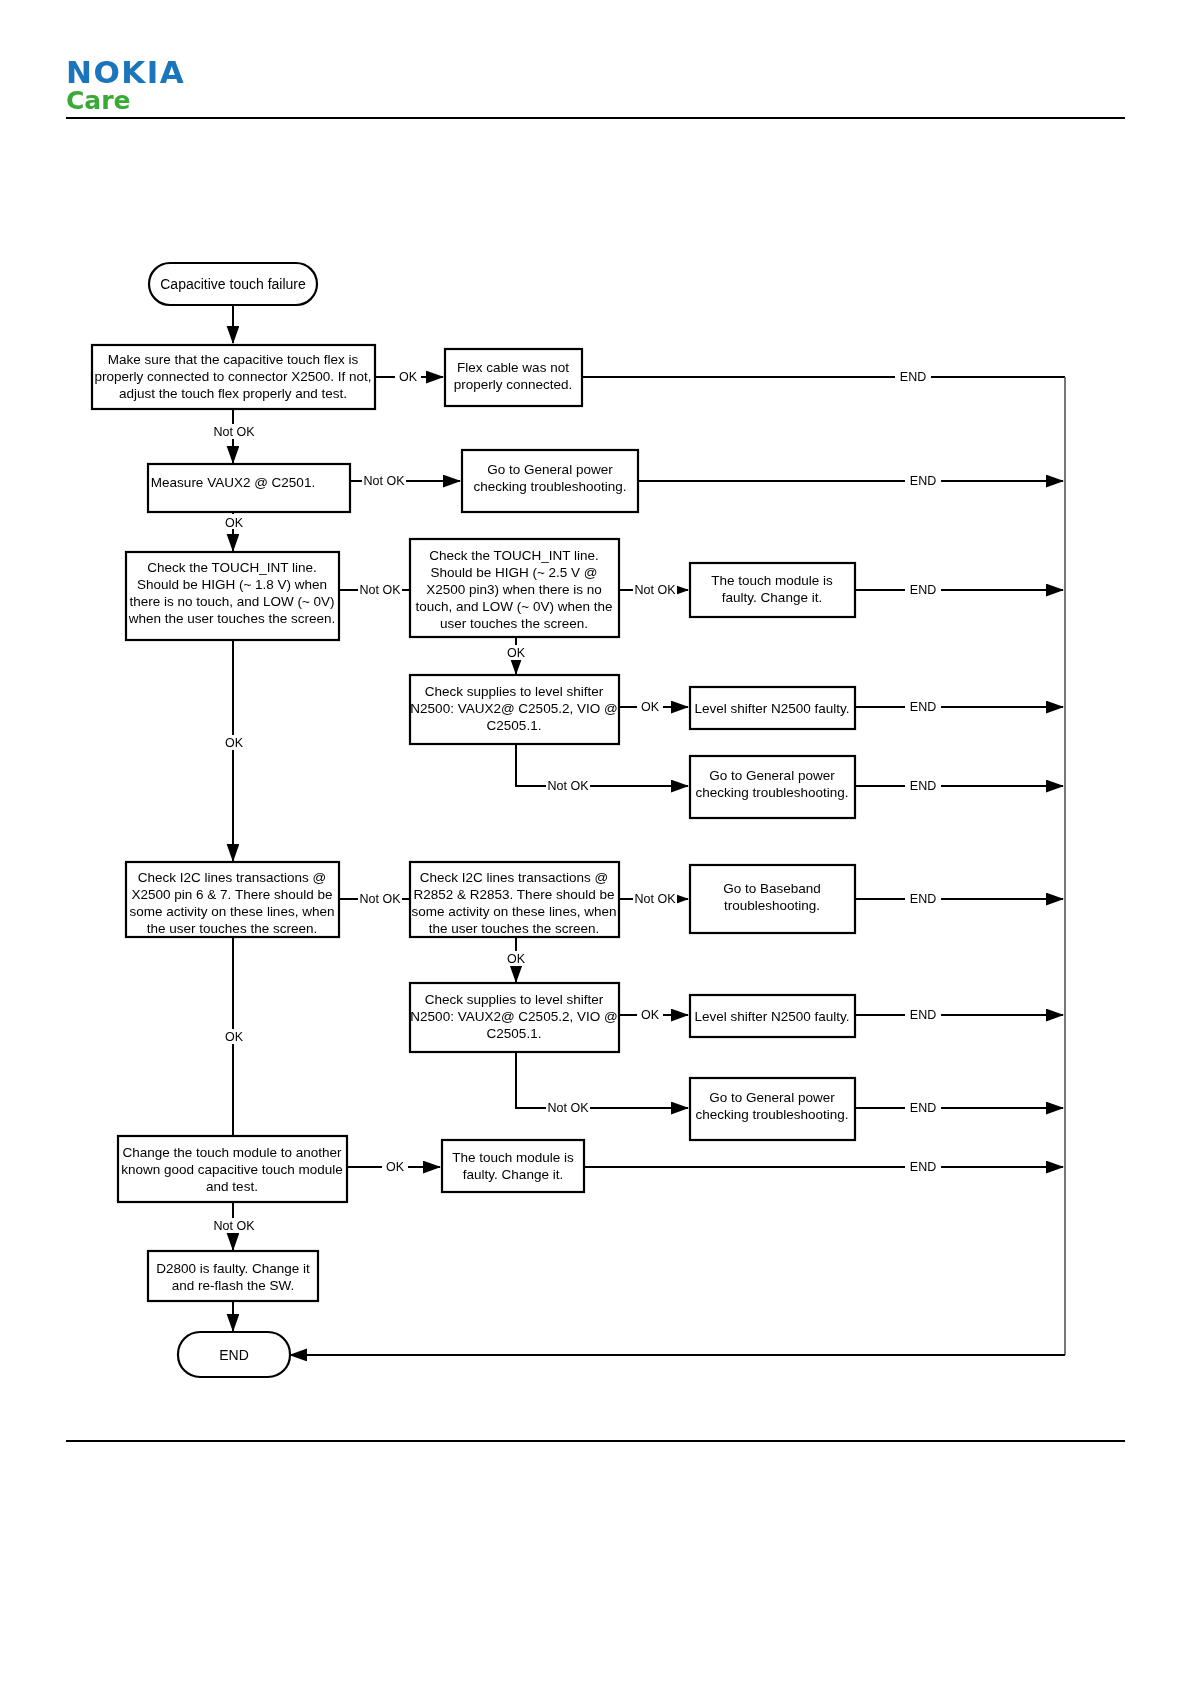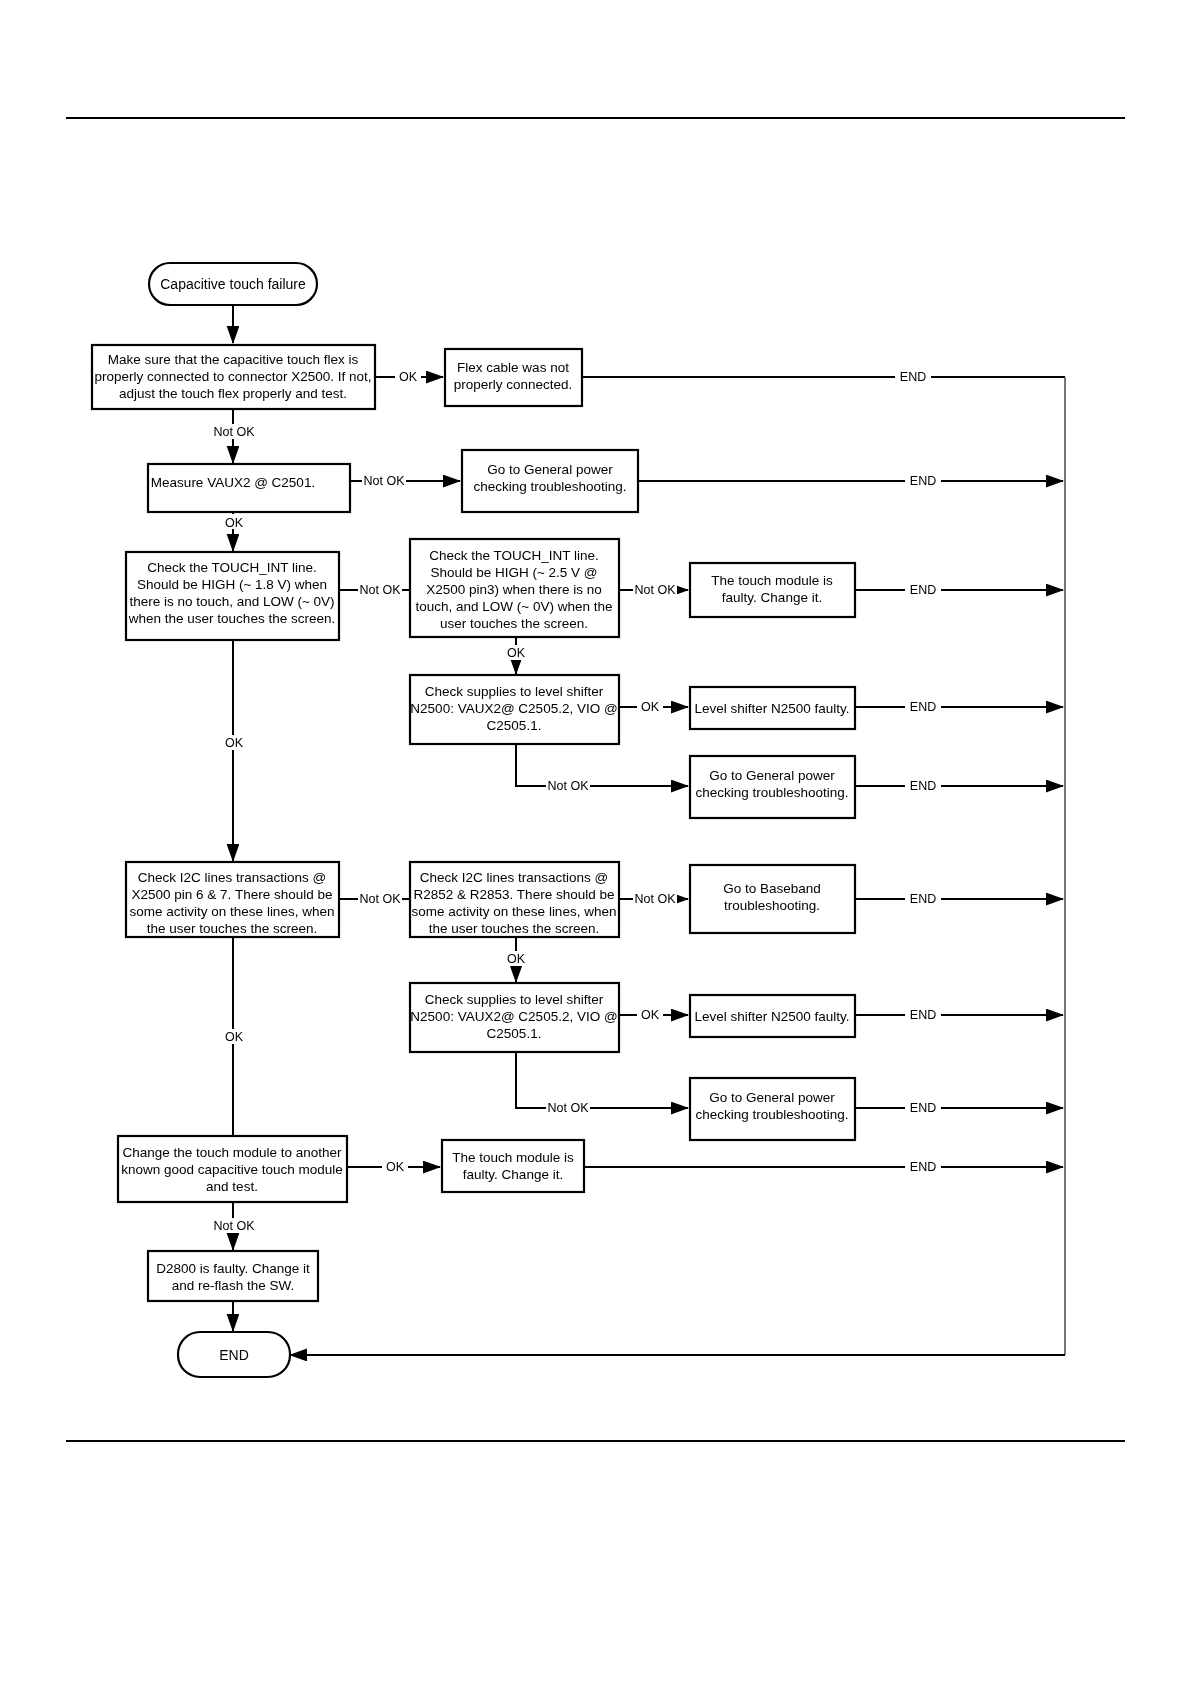--- a/index.html
+++ b/index.html
@@ -110,20 +110,24 @@
     fill: #000;
     text-anchor: middle;
   }
   .lblbg { fill: #ffffff; }
 </style>
 </head>
 <body>
 
 <div class="page">
 
+  <div class="header">
+    <div class="logo-nokia">NOKIA</div>
+    <div class="logo-care">Care</div>
+  </div>
   <div class="rule-top"></div>
   <div class="rule-bottom"></div>
 
   <svg class="flow" viewBox="0 0 1191 1684">
     <defs>
       <marker id="arrow" markerWidth="9" markerHeight="9" refX="8.5" refY="3.2" orient="auto" markerUnits="strokeWidth">
         <path d="M0,0 L9,3.2 L0,6.4 z" fill="#000"></path>
       </marker>
       <marker id="arrowL" markerWidth="9" markerHeight="9" refX="8.5" refY="3.2" orient="auto" markerUnits="strokeWidth">
         <path d="M0,0 L9,3.2 L0,6.4 z" fill="#000"></path>

